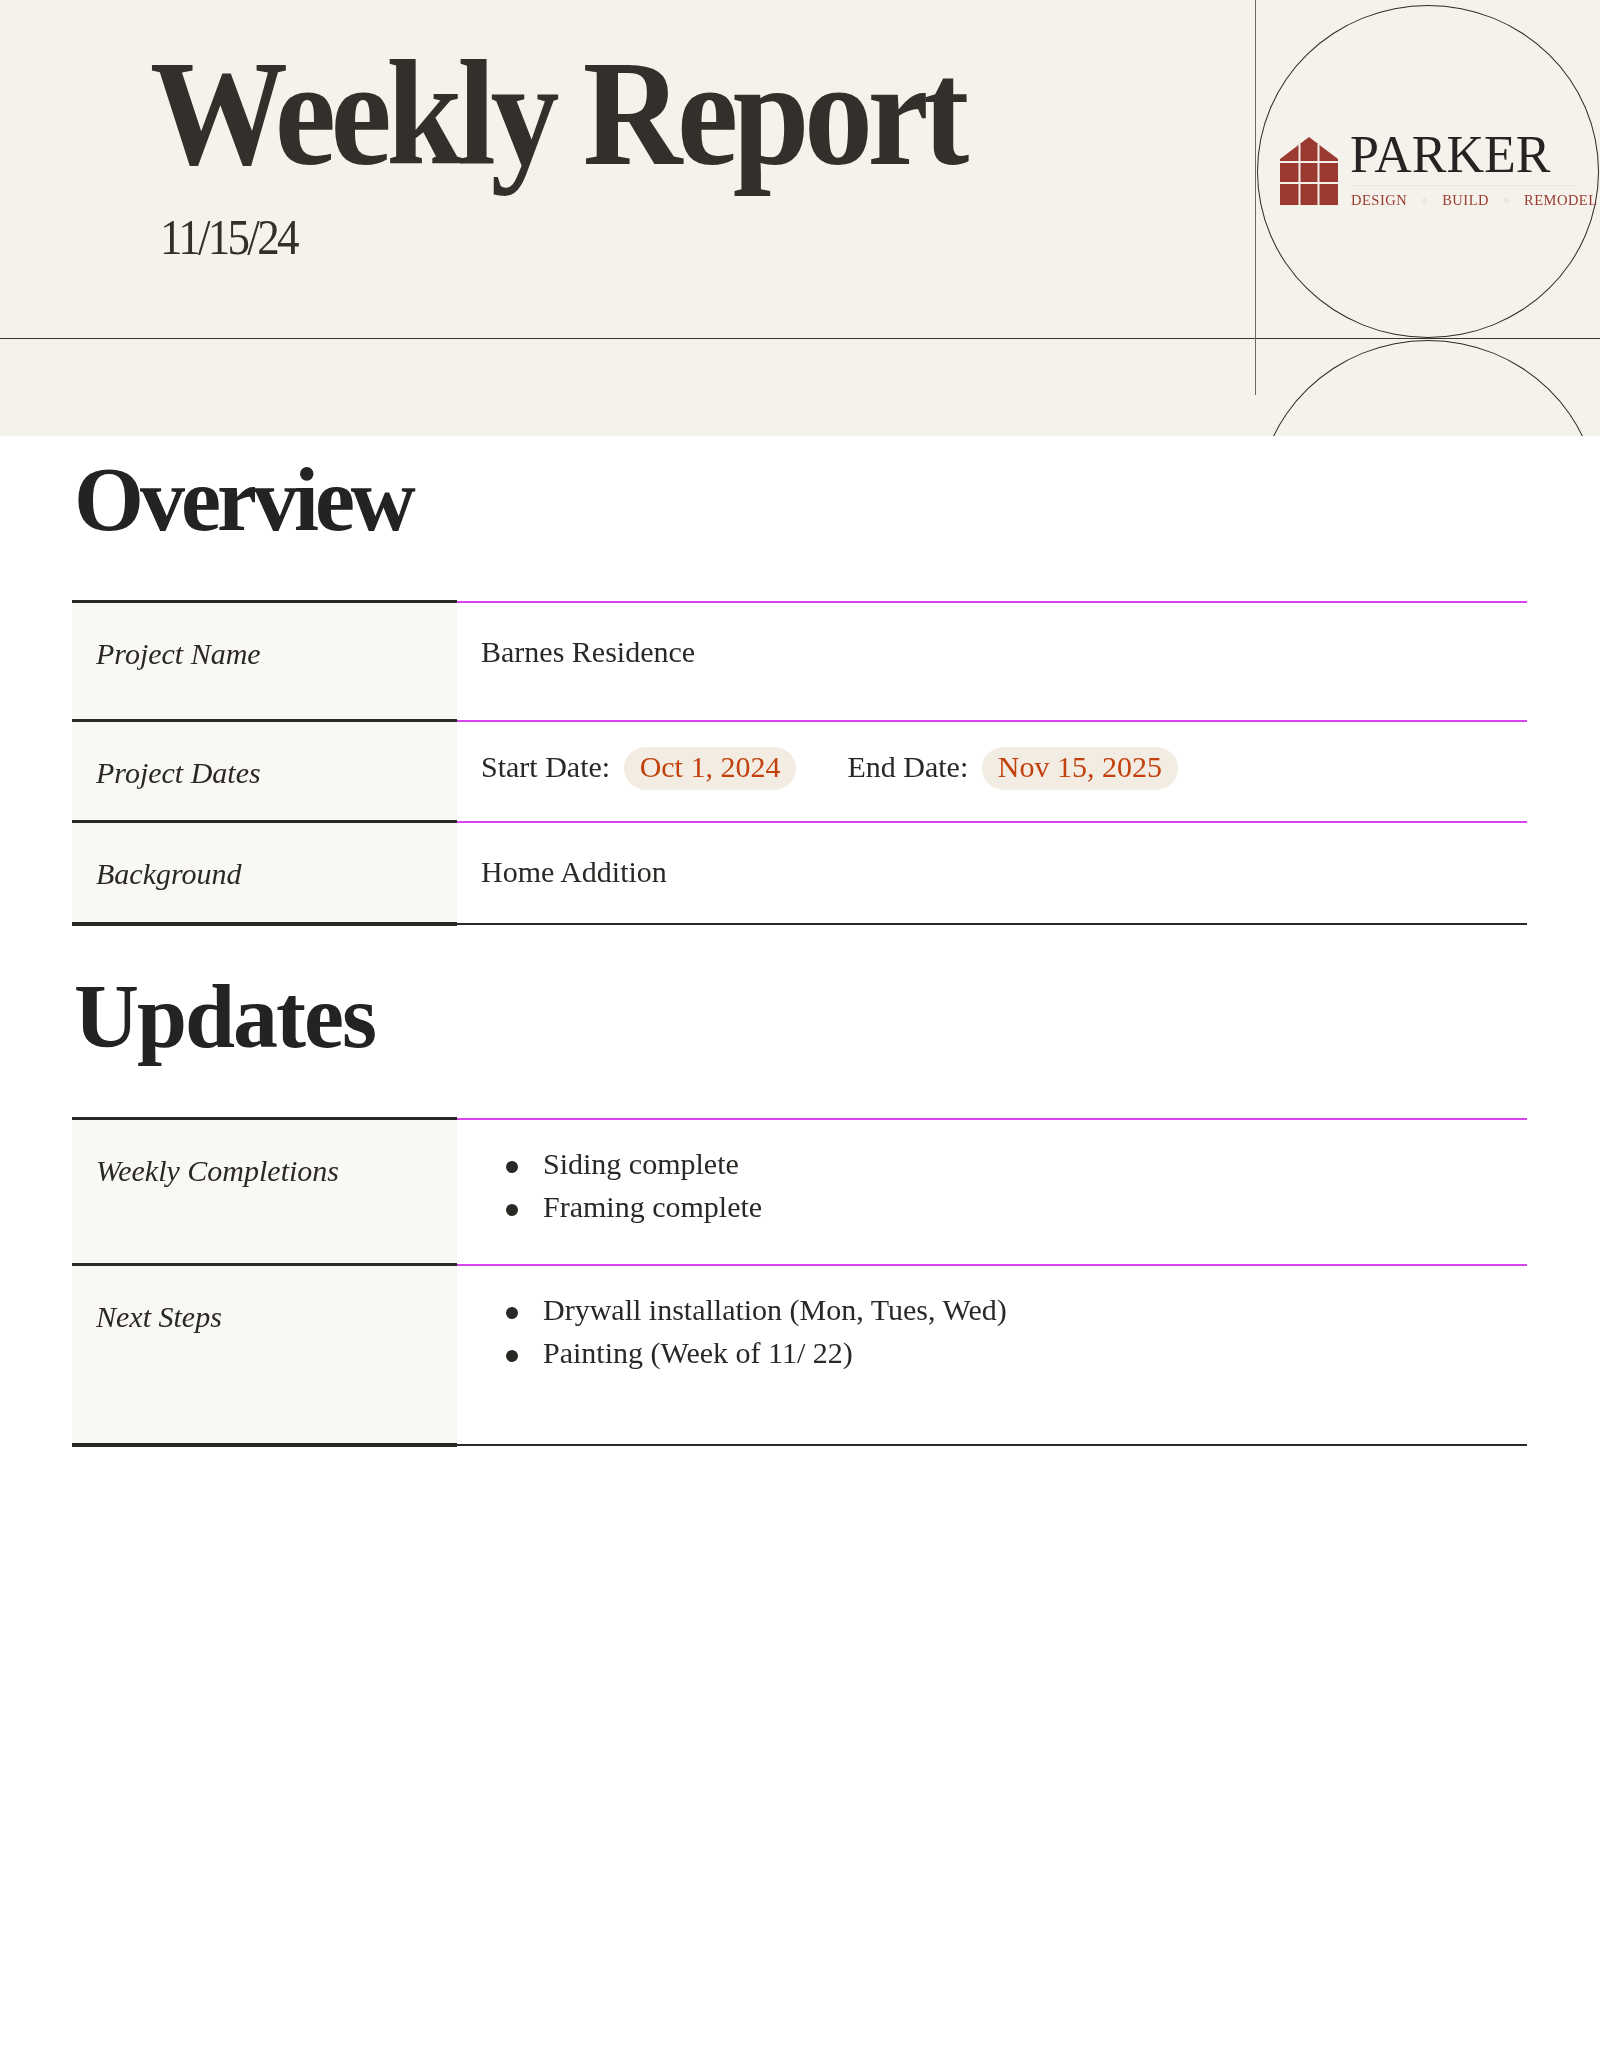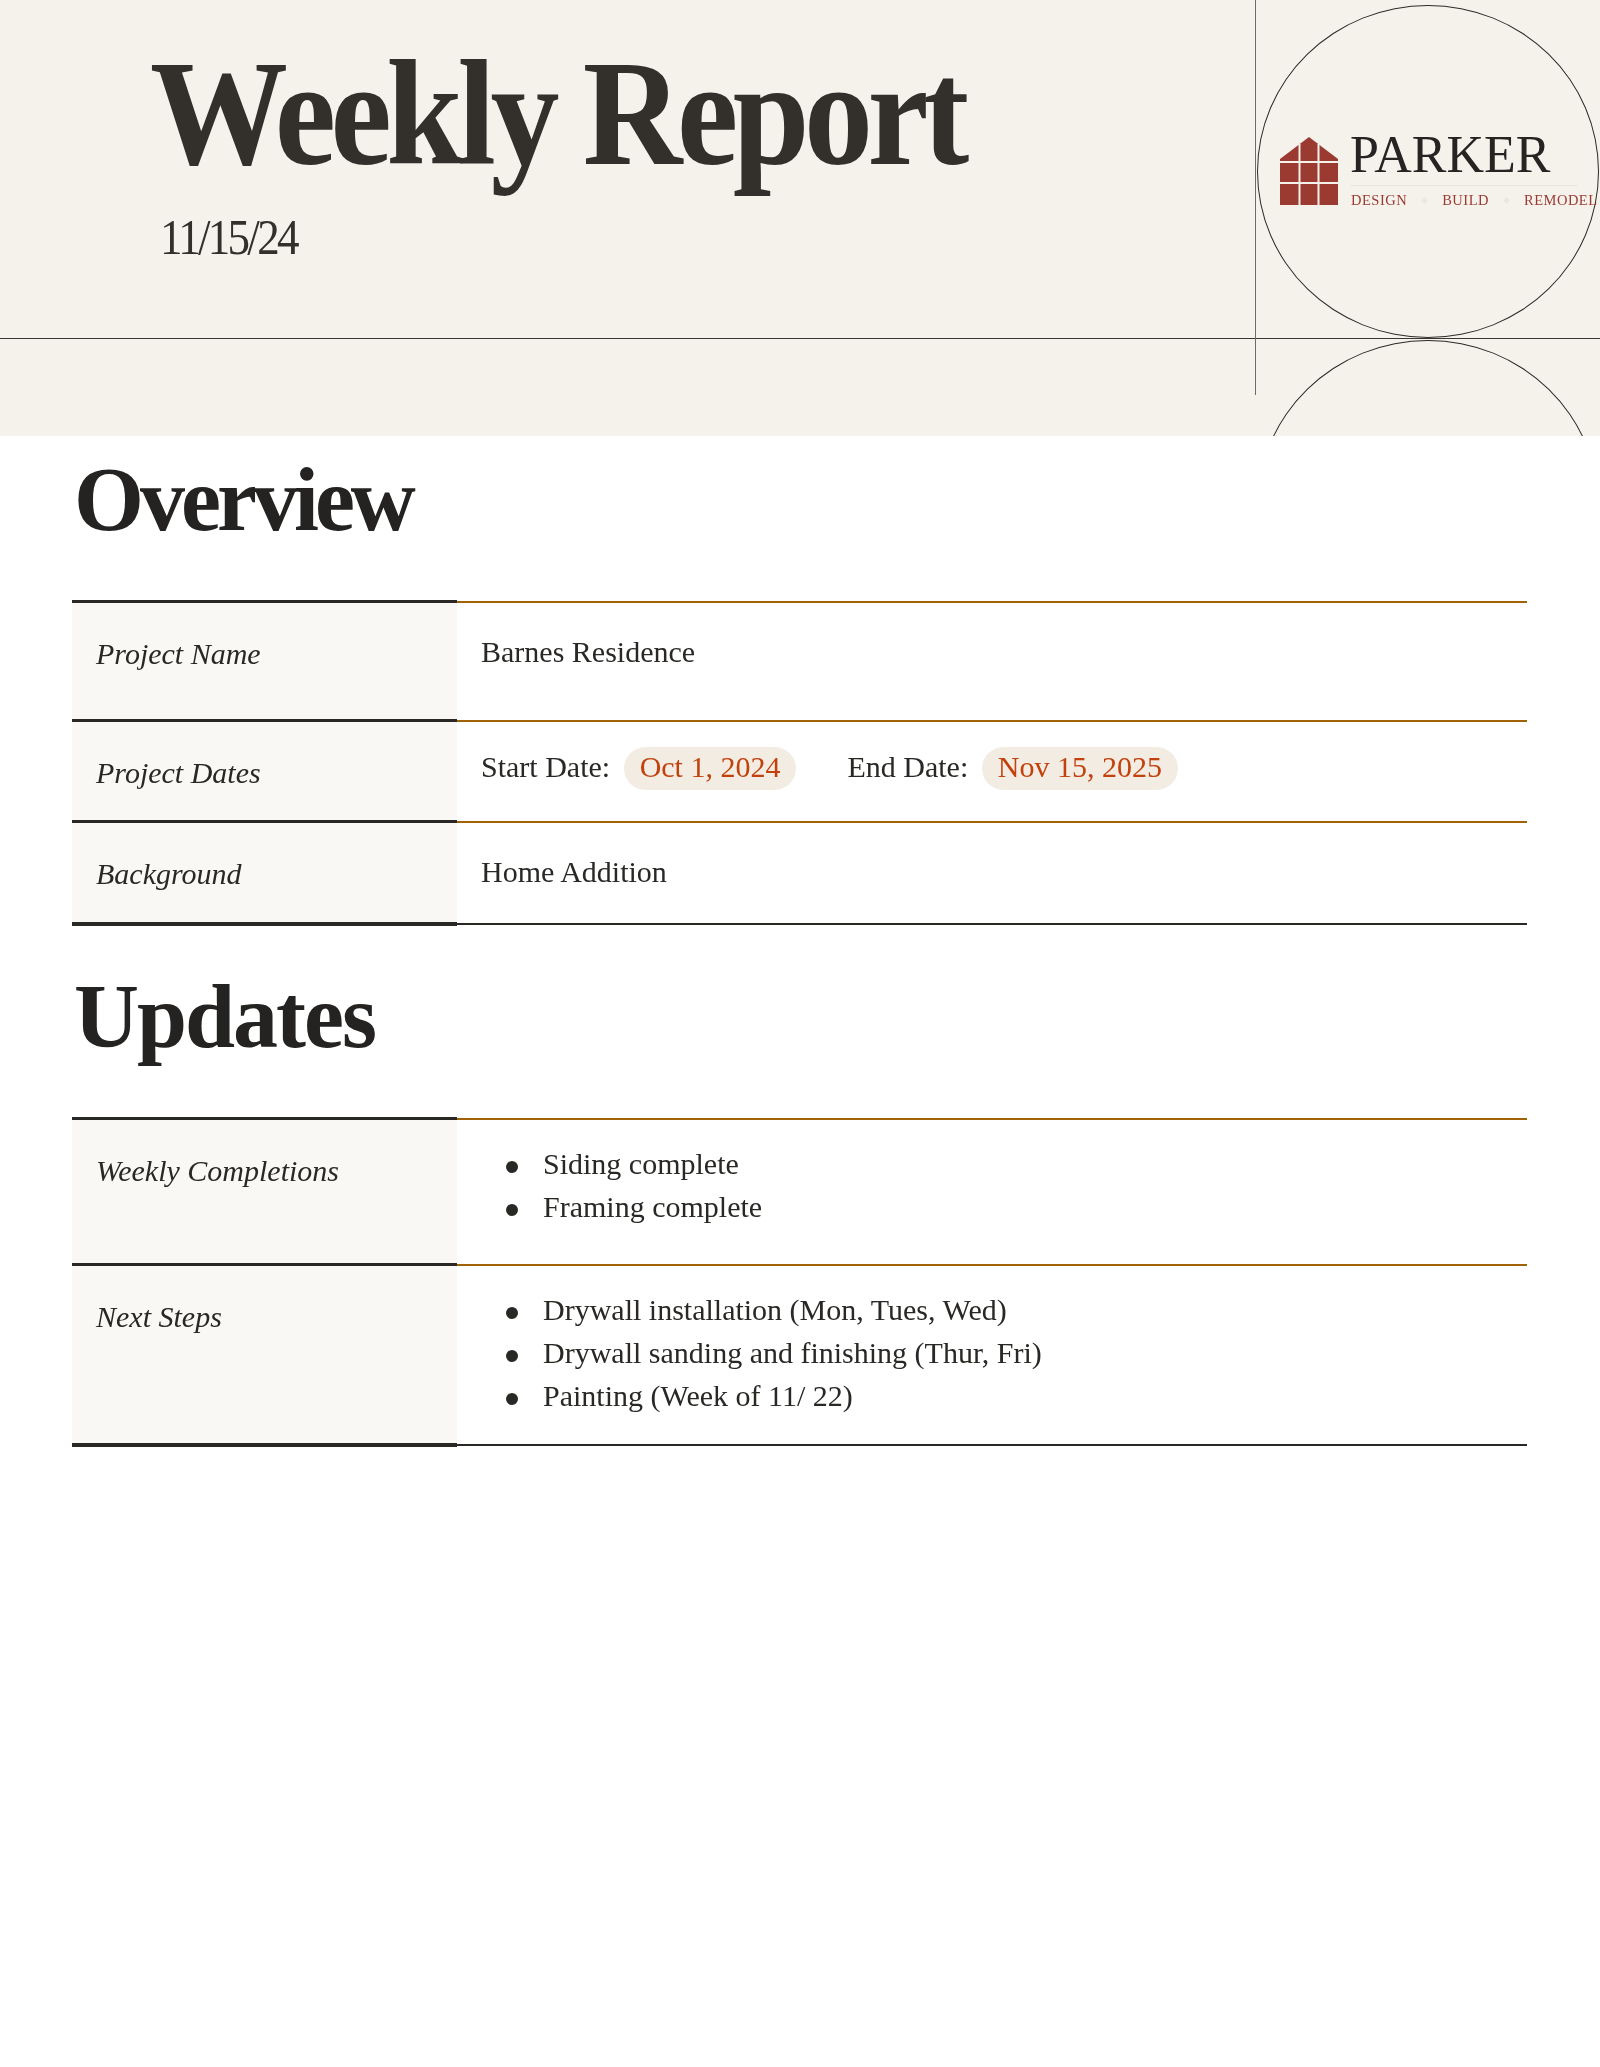--- a/index.html
+++ b/index.html
@@ -56,21 +56,21 @@
   
   .section-title {
     position: absolute; left: 74px;
     font-family: "Liberation Serif", serif; font-size: 90px; line-height: 1; color: #252321;
     letter-spacing: -2px;
   }
   .overview-title { top: 455px; letter-spacing: -4px; }
   .updates-title { top: 972px; }
 
   .table { position: absolute; left: 72px; width: 1455px; }
-  .row { position: relative; display: flex; border-top: 2px solid #a16207; }
+  .row { position: relative; display: flex; border-top: 2px solid #d946ef; }
   .row .label-cell {
     width: 385px; background: #faf8f4; border-top: 3px solid #2a2825; margin-top: -3px;
     padding: 34px 0 0 24px;
     font-family: "Liberation Serif", serif; font-style: italic; font-size: 30px; color: #2a2825;
   }
   .row .value-cell {
     flex: 1; padding: 32px 0 0 24px;
     font-family: "Liberation Serif", serif; font-size: 30px; color: #2a2825;
   }
   .table .bottom-rule { position: relative; height: 0; border-top: 2px solid #2a2825; }
@@ -160,19 +160,18 @@
         <li>Siding complete</li>
         <li>Framing complete</li>
       </ul>
     </div>
   </div>
   <div class="row" style="height:180px;">
     <div class="label-cell">Next Steps</div>
     <div class="value-cell" style="padding-top:22px;">
       <ul class="bullets">
         <li>Drywall installation (Mon, Tues, Wed)</li>
-        <li>Drywall sanding and finishing (Thur, Fri)</li>
         <li>Painting (Week of 11/ 22)</li>
       </ul>
     </div>
   </div>
   <div class="bottom-rule"></div>
 </div>
 
 </body></html>

